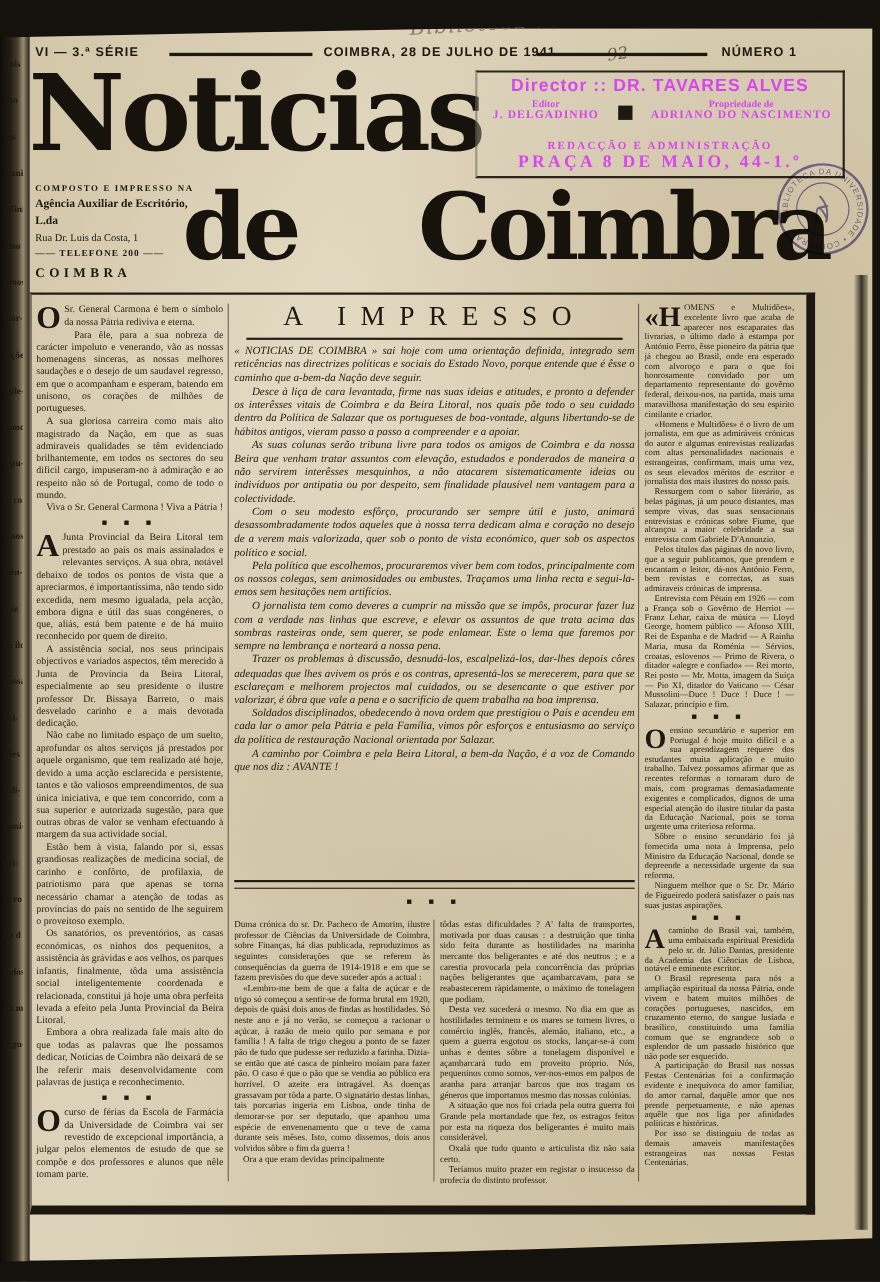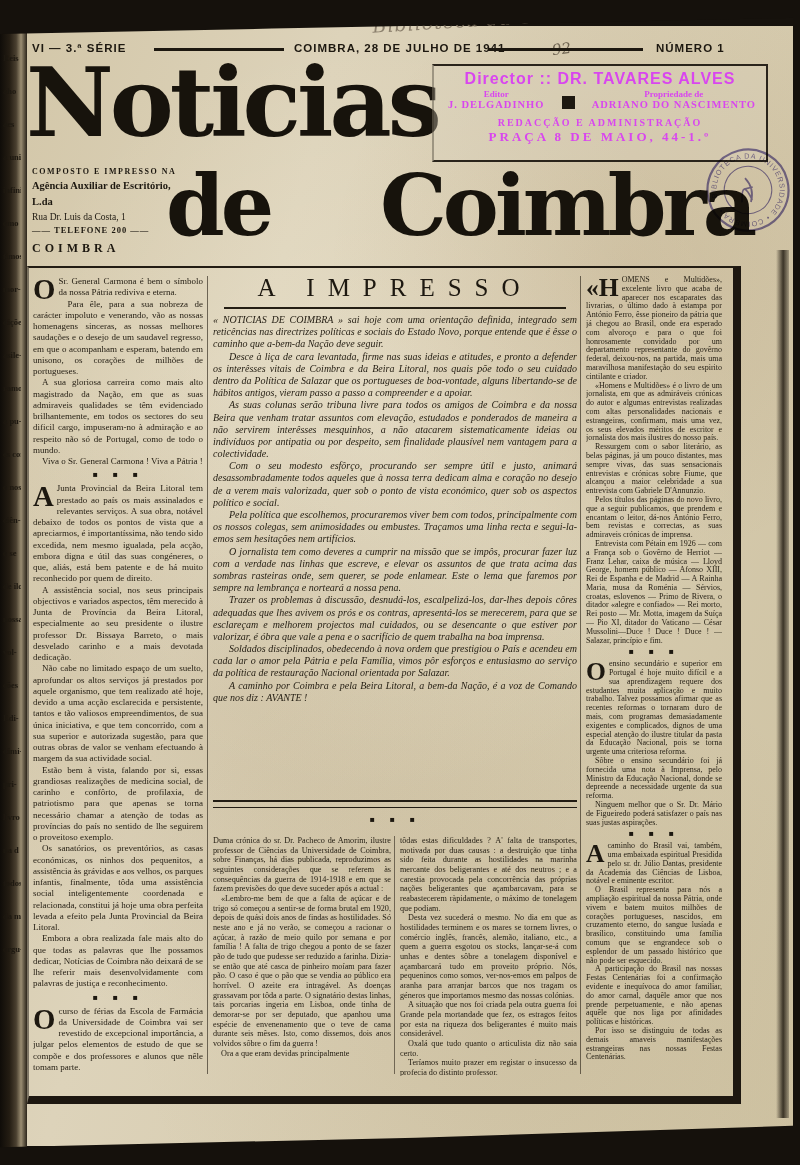--- a/index.html
+++ b/index.html
@@ -51,22 +51,22 @@
   .dirbox{position:absolute;left:432px;top:64px;width:332px;height:94px;
     border:2px solid #2a241b;border-left-color:rgba(42,36,27,.35);
     text-align:center;color:#d946ef;background:rgba(222,213,192,.35);}
   .dir-line{font-family:"Liberation Sans",sans-serif;font-weight:bold;font-size:16px;
     letter-spacing:1px;margin-top:4px;}
   .dir-row{display:flex;justify-content:space-between;align-items:center;padding:1px 10px 0 14px;}
   .dir-cell{font-size:10px;line-height:1.15;}
   .dir-cell .lbl{font-size:9px;font-weight:bold;}
   .dir-cell .nm{font-weight:bold;font-size:10.5px;letter-spacing:1px;}
   .sq{width:13px;height:13px;background:#1d1810;margin-top:4px;}
-  .dir-red{font-size:10px;font-weight:bold;letter-spacing:2px;margin-top:6px;}
-  .dir-addr{font-size:13px;font-weight:bold;letter-spacing:3px;margin-top:1px;}
+  .dir-red{font-size:10px;font-weight:bold;letter-spacing:2px;margin-top:16px;}
+  .dir-addr{font-size:16px;font-weight:bold;letter-spacing:3px;margin-top:1px;}
   
   .imprint{position:absolute;left:32px;top:166px;width:150px;color:#1d1810;line-height:1.5;}
   .imp-1{font-size:8px;font-weight:bold;letter-spacing:1.5px;}
   .imp-2{font-size:10.5px;font-weight:bold;}
   .imp-3{font-size:9.5px;}
   .imp-4{font-size:8.5px;font-weight:bold;letter-spacing:1px;}
   .imp-5{font-size:12px;font-weight:bold;letter-spacing:4px;margin-top:2px;}
   
   .stamp{position:absolute;left:704px;top:146px;width:88px;height:88px;color:#685cab;
     opacity:.8;transform:rotate(-14deg);mix-blend-mode:multiply;}

